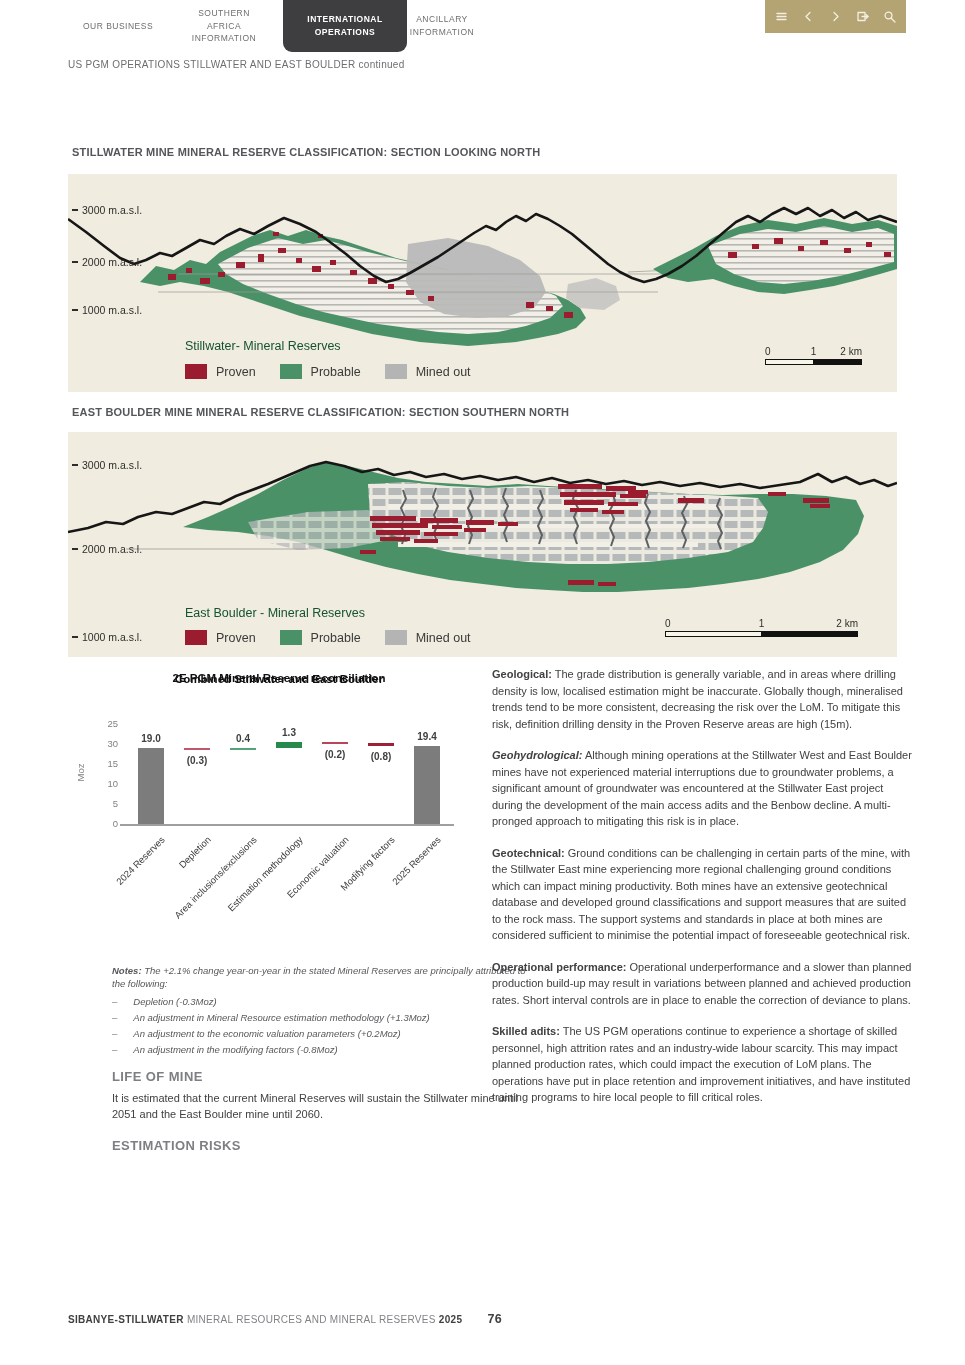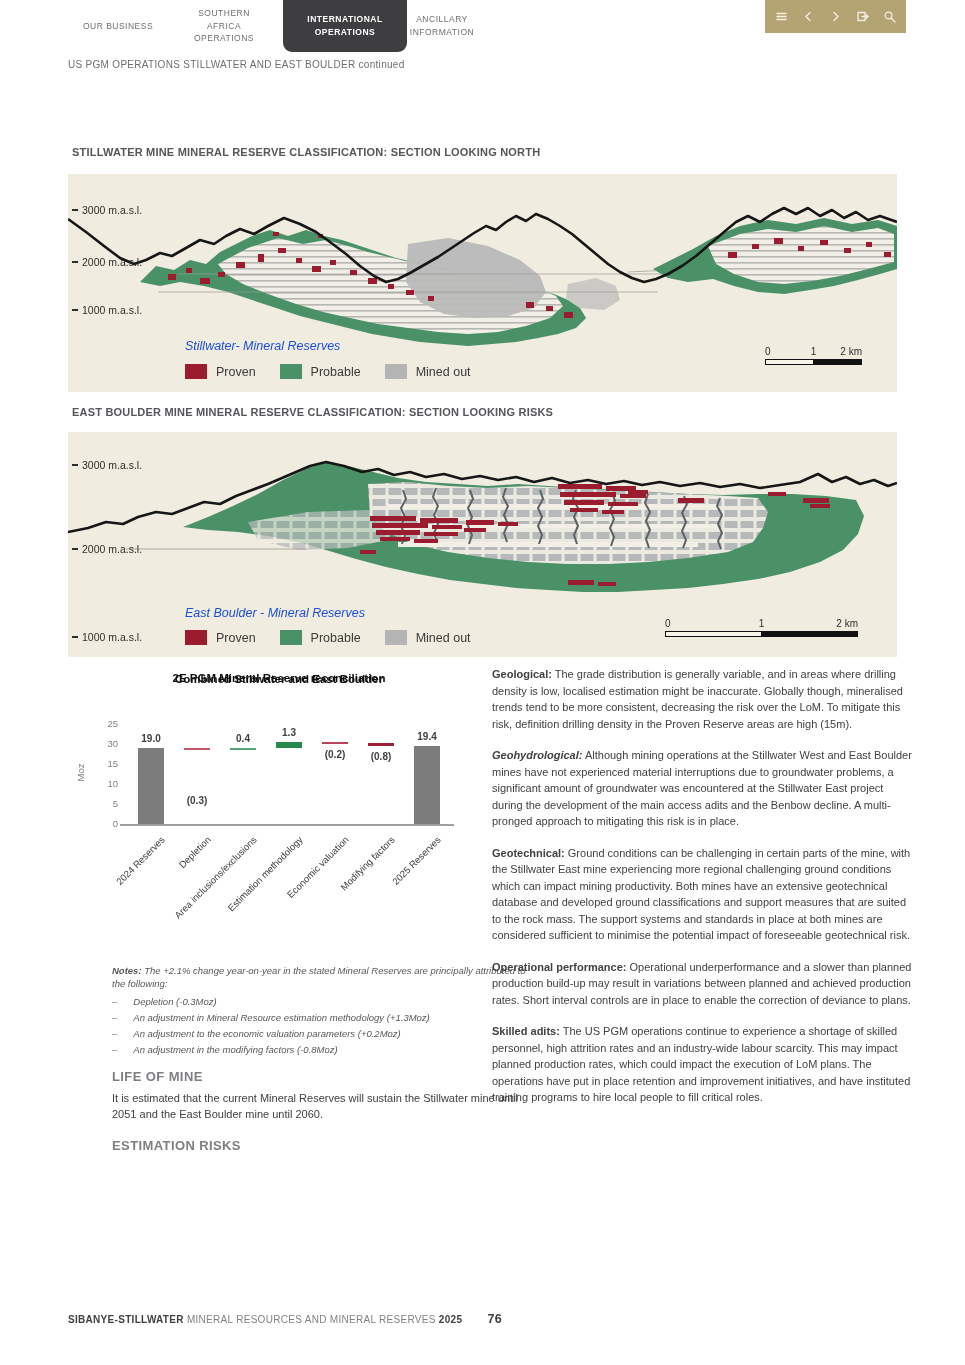--- a/index.html
+++ b/index.html
@@ -26,21 +26,21 @@
   #title-1{left:72px;top:146px;}
   #title-2{left:72px;top:406px;}
 
   
   .diagram{position:absolute;left:68px;width:762px;background:#f0ecdf;}
   #diag1{top:174px;height:218px;}
   #diag2{top:432px;height:225px;}
   .diagram svg{position:absolute;left:0;top:0;}
   .elev{position:absolute;font-size:10.5px;color:#2d2d2d;display:flex;align-items:center;gap:4px;white-space:nowrap;}
   .elev .tick{width:6px;height:2px;background:#2d2d2d;display:inline-block;}
-  .leg-title{position:absolute;font-size:12.5px;color:#1d4ed8;font-style:italic;}
+  .leg-title{position:absolute;font-size:12.5px;color:#14532d;}
   .leg-row{position:absolute;display:flex;gap:24px;align-items:center;}
   .leg-item{display:flex;align-items:center;gap:9px;font-size:12.5px;color:#3a3a3a;}
   .swatch{width:22px;height:15px;display:inline-block;}
   .scalebar{position:absolute;}
   .sb-labels{position:relative;height:13px;font-size:10px;color:#2d2d2d;}
   .sb-labels span{position:absolute;top:0;}
   .sb-0{left:0;} .sb-1{left:50%;transform:translateX(-50%);} .sb-2{right:0;}
   .sb-bar{display:flex;height:6px;}
   .sb-seg1{flex:1;background:#f7f4ea;border:1px solid #111111;border-right:none;}
   .sb-seg2{flex:1;background:#111111;border:1px solid #111111;}
@@ -76,21 +76,21 @@
 </style>
 </head>
 <body>
 
 <div class="page">
 
   <div class="tab" id="tab-0">
       <span class="tab-label">OUR BUSINESS</span>
     </div>
   <div class="tab" id="tab-1">
-      <span class="tab-label">SOUTHERN AFRICA OPERATIONS</span>
+      <span class="tab-label">SOUTHERN AFRICA INFORMATION</span>
     </div>
   <div class="tab active" id="tab-2">
       <span class="tab-label">INTERNATIONAL OPERATIONS</span>
     </div>
   <div class="tab" id="tab-3">
       <span class="tab-label">ANCILLARY INFORMATION</span>
     </div>
 
   <div class="toolbar">
     <span class="tb-icon">
@@ -222,21 +222,21 @@
           <span class="sb-1">1</span>
           <span class="sb-2">2 km</span>
         </div>
       <div class="sb-bar">
           <span class="sb-seg1"></span>
           <span class="sb-seg2"></span>
         </div>
     </div>
   </div>
 
-  <div class="section-title" id="title-2">EAST BOULDER MINE MINERAL RESERVE CLASSIFICATION: SECTION LOOKING RISKS</div>
+  <div class="section-title" id="title-2">EAST BOULDER MINE MINERAL RESERVE CLASSIFICATION: SECTION SOUTHERN NORTH</div>
 
   <div class="diagram" id="diag2">
     <svg width="829" height="225" viewBox="0 0 829 225">
       <defs>
         <pattern id="cellsB" width="16" height="11" patternUnits="userSpaceOnUse">
           <rect width="16" height="11" fill="#ece9e0"></rect>
             <rect x="0.5" y="1" width="13" height="7" fill="#b6b9ba"></rect>
         </pattern>
       </defs>
       <rect width="829" height="225" fill="#f0ecdf"></rect>
@@ -348,21 +348,21 @@
         <div class="ytick" style="left: 18px; top: 92px;">15</div>
         <div class="ytick" style="left: 18px; top: 112px;">10</div>
         <div class="ytick" style="left: 18px; top: 132px;">5</div>
         <div class="ytick" style="left: 18px; top: 152px;">0</div>
         <div class="ylab" style="left: 2px; top: 101px;">Moz</div>
         <div class="axis" style="left: 50px; top: 158px; width: 334px;"></div>
         <div class="wbar" style="left: 68px; top: 82px; width: 26px; height: 76px; background: rgb(124, 124, 124);"></div>
         <div class="bar-label" style="left: 49px; top: 67px;">19.0</div>
         <div class="cat" style="left: -61px; top: 168px;">2024 Reserves</div>
         <div class="wbar" style="left: 114px; top: 82px; width: 26px; height: 2px; background: rgb(194, 86, 106);"></div>
-        <div class="bar-label" style="left: 95px; top: 89px; margin-top: 40px;">(0.3)</div>
+        <div class="bar-label" style="left: 95px; top: 89px;">(0.3)</div>
         <div class="cat" style="left: -15px; top: 168px;">Depletion</div>
         <div class="wbar" style="left: 160px; top: 81.6px; width: 26px; height: 2px; background: rgb(85, 163, 120);"></div>
         <div class="bar-label" style="left: 141px; top: 66.6px;">0.4</div>
         <div class="cat" style="left: 31px; top: 168px;">Area inclusions/exclusions</div>
         <div class="wbar" style="left: 206px; top: 76.4px; width: 26px; height: 5.2px; background: rgb(40, 137, 76);"></div>
         <div class="bar-label" style="left: 187px; top: 61.4px;">1.3</div>
         <div class="cat" style="left: 77px; top: 168px;">Estimation methodology</div>
         <div class="wbar" style="left: 252px; top: 76.4px; width: 26px; height: 2px; background: rgb(184, 69, 90);"></div>
         <div class="bar-label" style="left: 233px; top: 83.4px;">(0.2)</div>
         <div class="cat" style="left: 123px; top: 168px;">Economic valuation</div>

